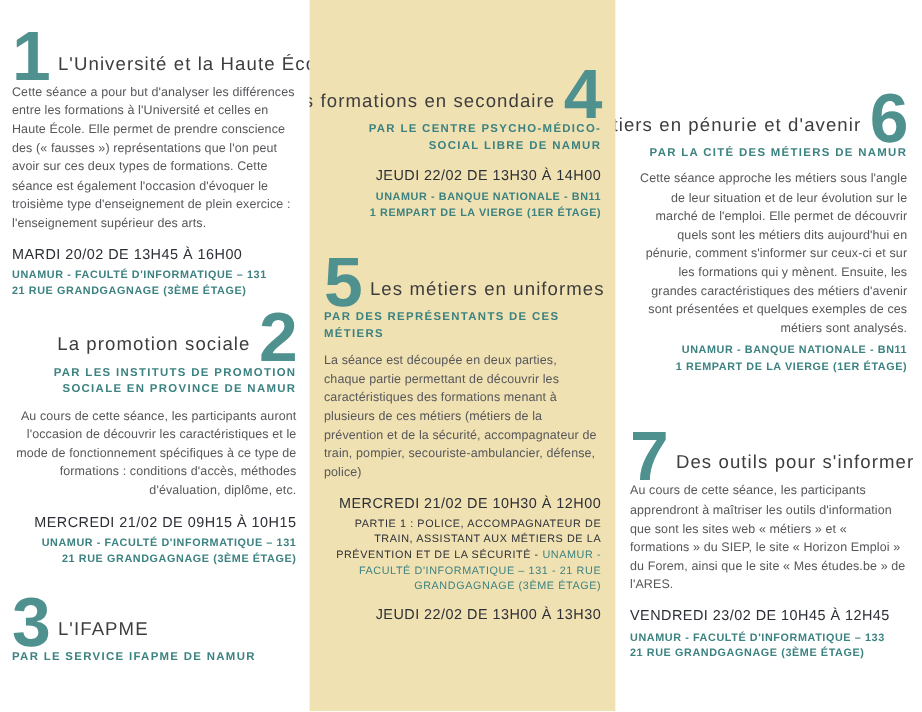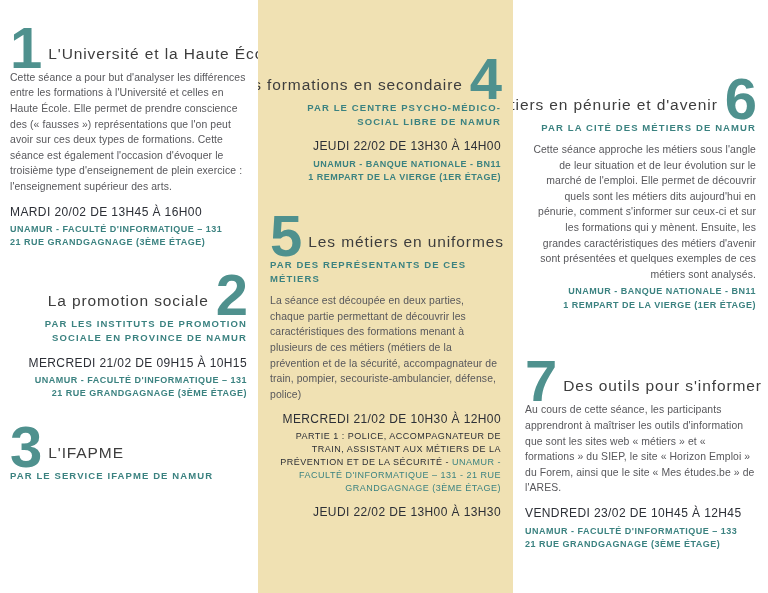--- a/index.html
+++ b/index.html
@@ -52,21 +52,21 @@
   }
   .sched{margin-top:9px;text-align:right;}
   .part{
     margin-top:2px;font-size:9px;font-weight:normal;letter-spacing:.5px;line-height:1.45;
   }
   .part-label{color:var(--date);}
   .part-venue{color:var(--teal);}
 
   
   .s1{margin-top:21px;}
-  .s2{margin-top:19px;}
+  .s2{margin-top:6px;}
   .s3{margin-top:20px;}
   .s4{margin-top:52px;}
   .s5{margin-top:25px;}
   .s6{margin-top:72px;}
   .s7{margin-top:42px;}
 </style>
 </head>
 <body>
 
 <div class="poster">
@@ -85,20 +85,21 @@
         <div>21 RUE GRANDGAGNAGE (3ÈME ÉTAGE)</div>
       </div>
     </section>
 
     <section class="s2 align-right">
       <div class="head num-right">
         <h2 class="title">La promotion sociale</h2>
         <span class="num">2</span>
       </div>
       <div class="by">PAR LES INSTITUTS DE PROMOTION SOCIALE EN PROVINCE DE NAMUR</div>
+      <p class="desc">Au cours de cette séance, les participants auront l'occasion de découvrir les caractéristiques et le mode de fonctionnement spécifiques à ce type de formations : conditions d'accès, méthodes d'évaluation, diplôme, etc.</p>
       <div class="date">MERCREDI 21/02 DE 09H15 À 10H15</div>
       <div class="venue">
         <div>UNAMUR - FACULTÉ D'INFORMATIQUE – 131</div>
         <div>21 RUE GRANDGAGNAGE (3ÈME ÉTAGE)</div>
       </div>
     </section>
 
     <section class="s3">
       <div class="head">
         <span class="num">3</span>

